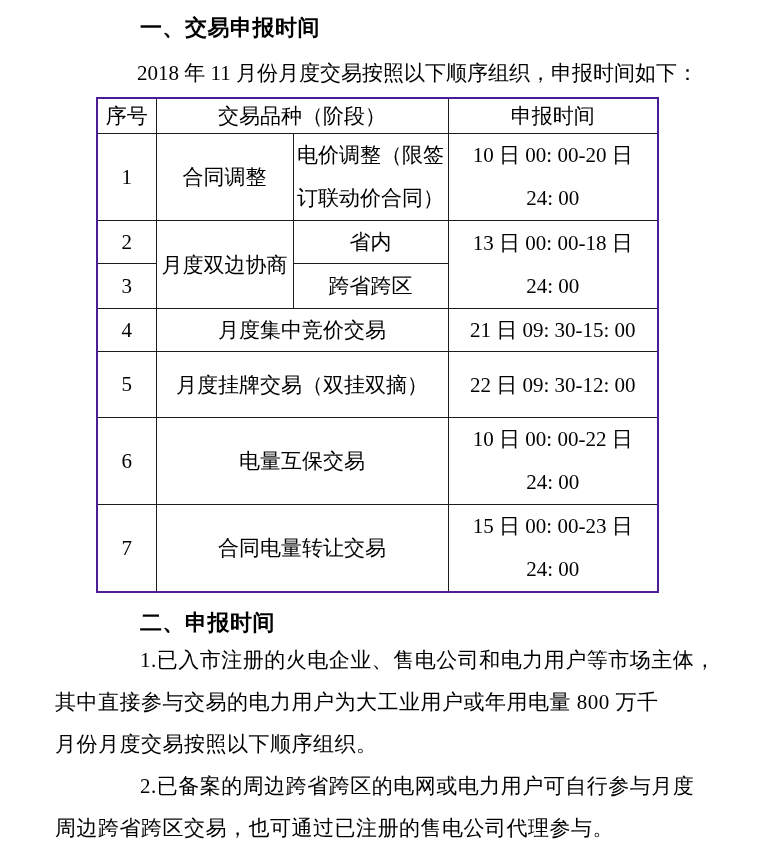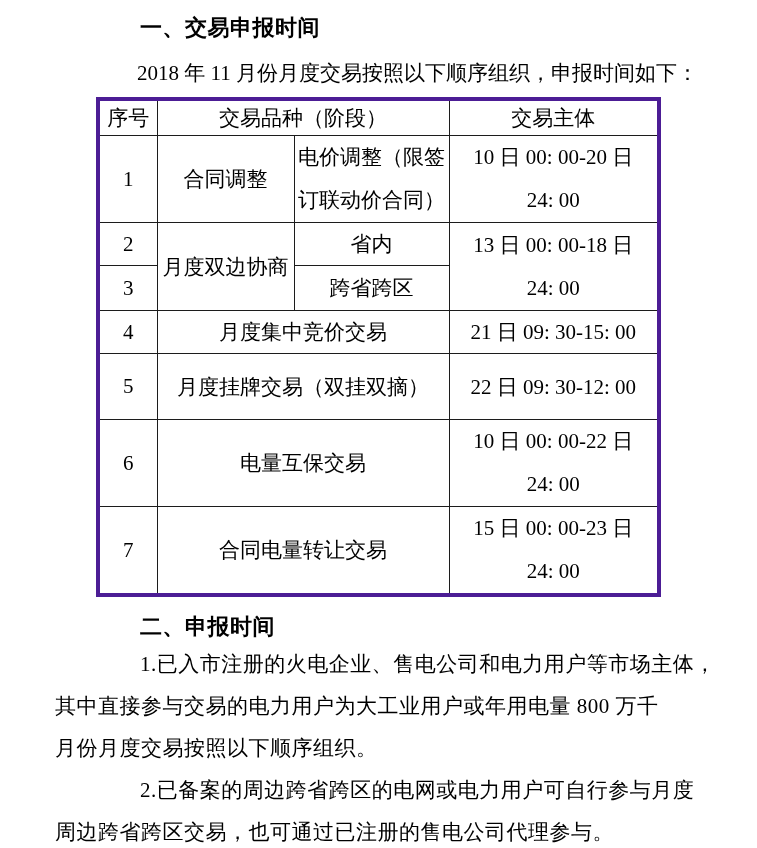--- a/index.html
+++ b/index.html
@@ -36,21 +36,21 @@
     line-height: 42px;
     text-indent: 82px;
     white-space: nowrap;
   }
   
   table.doc-table {
     border-collapse: collapse;
     table-layout: fixed;
     margin: 3px 0 4px 41px;
     width: 561px;
-    border: 4px solid #4c1d95;
+    border: 2px solid #4c1d95;
   }
   table.doc-table td {
     border: 1.5px solid #1c1c1c;
     text-align: center;
     vertical-align: middle;
     font-size: 21px;
     padding: 0;
     overflow: hidden;
   }
   col.c-seq   { width: 59px;  }
@@ -93,21 +93,21 @@
     <colgroup>
       <col class="c-seq">
         <col class="c-grp">
         <col class="c-stage">
         <col class="c-time">
     </colgroup>
     <tbody>
       <tr class="rh-hdr">
         <td>序号</td>
         <td colspan="2">交易品种（阶段）</td>
-        <td>交易主体</td>
+        <td>申报时间</td>
       </tr>
 
       <tr class="rh-1">
         <td>1</td>
         <td>合同调整</td>
         <td>
           <div class="cell-line">电价调整（限签</div>
           <div class="cell-line">订联动价合同）</div>
         </td>
         <td>

